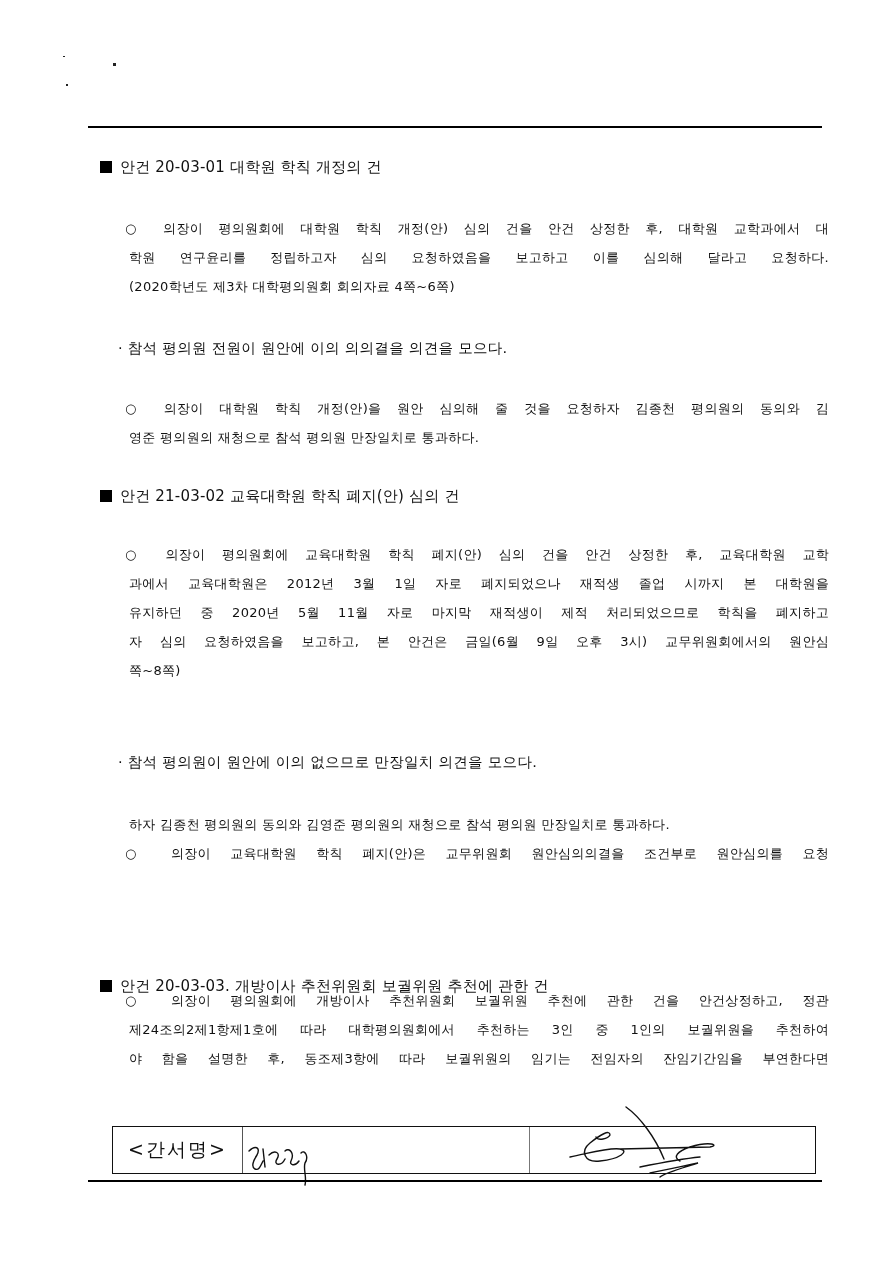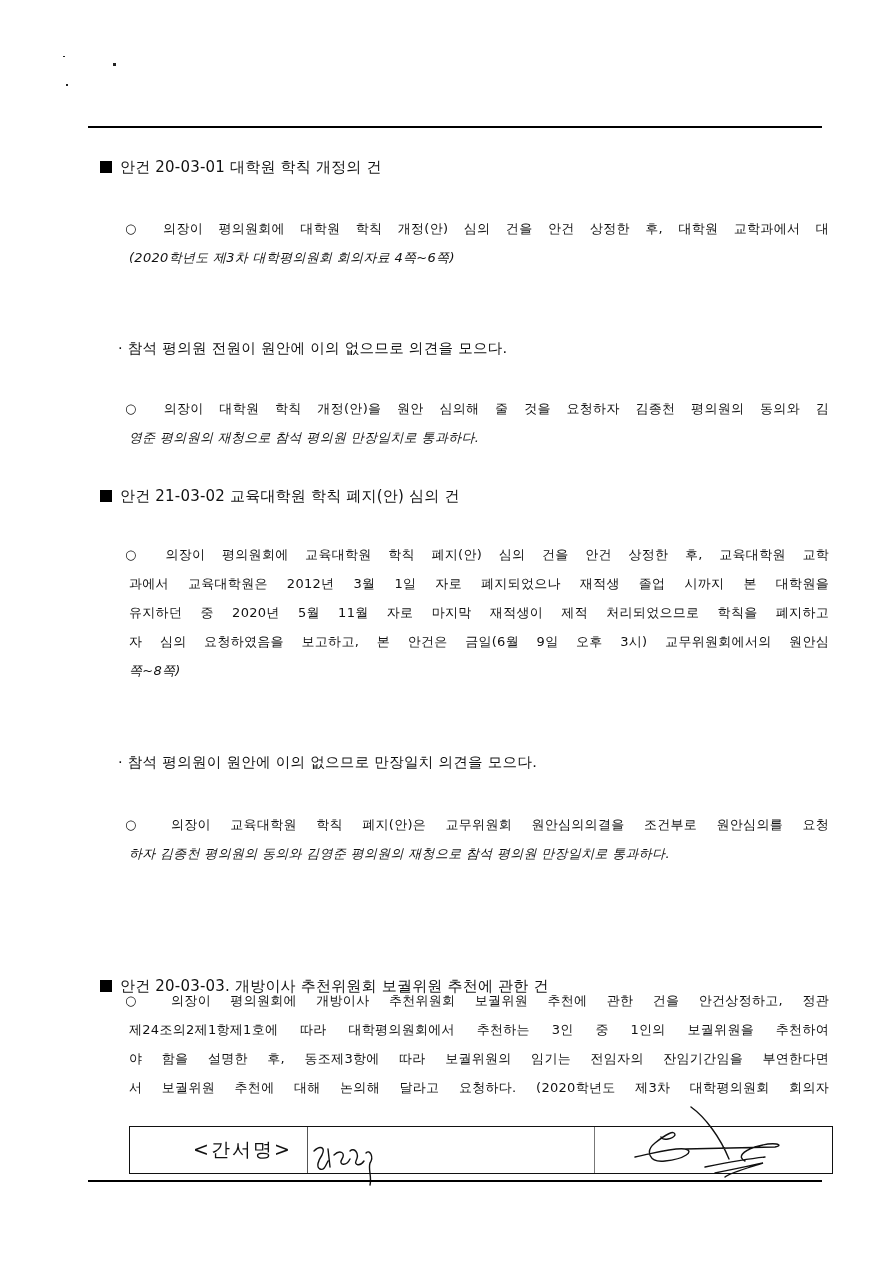--- a/index.html
+++ b/index.html
@@ -16,29 +16,29 @@
     position: absolute; left: 100px; font-size: 15px; letter-spacing: 0.2px;
     font-weight: normal; white-space: nowrap;
   }
   .heading .sq { display: inline-block; width: 12px; height: 12px; background: #000; margin-right: 8px; vertical-align: -1px; }
 
   .para {
     position: absolute; left: 125px; width: 704px; font-size: 13px; line-height: 29px;
     text-align: justify; text-align-last: left; letter-spacing: 0.3px;
   }
   .para .line { display: block; white-space: nowrap; text-align: justify; text-align-last: justify; }
-  .para .line.last { text-align-last: left; font-style: italic; }
+  .para .line.last { text-align-last: left; }
   .para .line.cont { padding-left: 4px; }
   .note {
     position: absolute; left: 118px; font-size: 14.5px; white-space: nowrap; letter-spacing: 0.3px;
   }
 
   .sigbox {
-    position: absolute; left: 129px; top: 1126px; width: 704px; height: 48px;
-    border: 1px solid #111; box-sizing: border-box; display: flex; padding-left: 48px;
+    position: absolute; left: 112px; top: 1126px; width: 704px; height: 48px;
+    border: 1px solid #111; box-sizing: border-box; display: flex;
   }
   .sigbox .cell { height: 100%; box-sizing: border-box; position: relative; }
   .sigbox .c1 { width: 130px; border-right: 1px solid #555; display: flex; align-items: center; justify-content: center; font-size: 19px; letter-spacing: 2px; }
   .sigbox .c2 { width: 287px; border-right: 1px solid #777; }
   .sigbox .c3 { flex: 1; }
   .sigbox svg { position: absolute; overflow: visible; }
 </style>
 </head>
 <body>
 
@@ -46,52 +46,52 @@
 <div class="speck" style="left:113px;top:63px;width:3px;height:3px;"></div>
 <div class="speck" style="left:66px;top:84px;width:2px;height:2px;"></div>
 
 <div class="rule-top"></div>
 
 <div class="heading" style="top:158px;">
   <span class="sq"></span><span>안건 20-03-01 대학원 학칙 개정의 건</span>
 </div>
 <div class="para" style="top:214px;">
   <span class="line">○ 의장이 평의원회에 대학원 학칙 개정(안) 심의 건을 안건 상정한 후, 대학원 교학과에서 대</span>
+  <span class="line cont">학원 연구윤리를 정립하고자 심의 요청하였음을 보고하고 이를 심의해 달라고 요청하다.</span>
   <span class="line cont last">(2020학년도 제3차 대학평의원회 회의자료 4쪽~6쪽)</span>
 </div>
-<div class="note" style="top:339px;">· 참석 평의원 전원이 원안에 이의 없으므로 의견을 모으다.</div>
+<div class="note" style="top:339px;">· 참석 평의원 전원이 원안에 이의 의의결을 의견을 모으다.</div>
 <div class="para" style="top:394px;">
   <span class="line">○ 의장이 대학원 학칙 개정(안)을 원안 심의해 줄 것을 요청하자 김종천 평의원의 동의와 김</span>
   <span class="line cont last">영준 평의원의 재청으로 참석 평의원 만장일치로 통과하다.</span>
 </div>
 
 <div class="heading" style="top:487px;">
   <span class="sq"></span><span>안건 21-03-02 교육대학원 학칙 폐지(안) 심의 건</span>
 </div>
 <div class="para" style="top:540px;">
   <span class="line">○ 의장이 평의원회에 교육대학원 학칙 폐지(안) 심의 건을 안건 상정한 후, 교육대학원 교학</span>
   <span class="line cont">과에서 교육대학원은 2012년 3월 1일 자로 폐지되었으나 재적생 졸업 시까지 본 대학원을</span>
   <span class="line cont">유지하던 중 2020년 5월 11월 자로 마지막 재적생이 제적 처리되었으므로 학칙을 폐지하고</span>
   <span class="line cont">자 심의 요청하였음을 보고하고, 본 안건은 금일(6월 9일 오후 3시) 교무위원회에서의 원안심</span>
   <span class="line cont last">쪽~8쪽)</span>
 </div>
 <div class="note" style="top:753px;">· 참석 평의원이 원안에 이의 없으므로 만장일치 의견을 모으다.</div>
 <div class="para" style="top:810px;">
+  <span class="line cont last">하자 김종천 평의원의 동의와 김영준 평의원의 재청으로 참석 평의원 만장일치로 통과하다.</span>
   <span class="line">○ 의장이 교육대학원 학칙 폐지(안)은 교무위원회 원안심의의결을 조건부로 원안심의를 요청</span>
-  <span class="line cont last">하자 김종천 평의원의 동의와 김영준 평의원의 재청으로 참석 평의원 만장일치로 통과하다.</span>
 </div>
 
 <div class="heading" style="top:977px;">
   <span class="sq"></span><span>안건 20-03-03. 개방이사 추천위원회 보궐위원 추천에 관한 건</span>
 </div>
 <div class="para" style="top:986px;">
   <span class="line">○ 의장이 평의원회에 개방이사 추천위원회 보궐위원 추천에 관한 건을 안건상정하고, 정관</span>
   <span class="line cont">제24조의2제1항제1호에 따라 대학평의원회에서 추천하는 3인 중 1인의 보궐위원을 추천하여</span>
   <span class="line cont">야 함을 설명한 후, 동조제3항에 따라 보궐위원의 임기는 전임자의 잔임기간임을 부연한다면</span>
-  <span class="line cont">서  보궐위원 추천에 대해 논의해 달라고 요청하다. (2020학년도 제3차 대학평의원회 회의자</span>
 </div>
 
 <div class="sigbox">
   <div class="cell c1">
     <span>&lt;간서명&gt;</span>
   </div>
   <div class="cell c2">
     <svg width="80" height="50" style="left:2px;top:10px;" viewBox="0 0 80 50">
       <path d="M4 14 C10 8 16 10 12 18 C8 24 6 30 10 32 C14 34 16 28 18 24 M18 12 L20 30 M24 18 C30 12 36 16 32 22 C28 28 36 30 40 22 M40 14 C44 10 50 16 46 24 C44 28 50 30 54 24 M56 16 C60 12 64 20 60 26 C58 32 62 40 60 48" fill="none" stroke="#111" stroke-width="1.4" stroke-linecap="round"></path>
     </svg>

